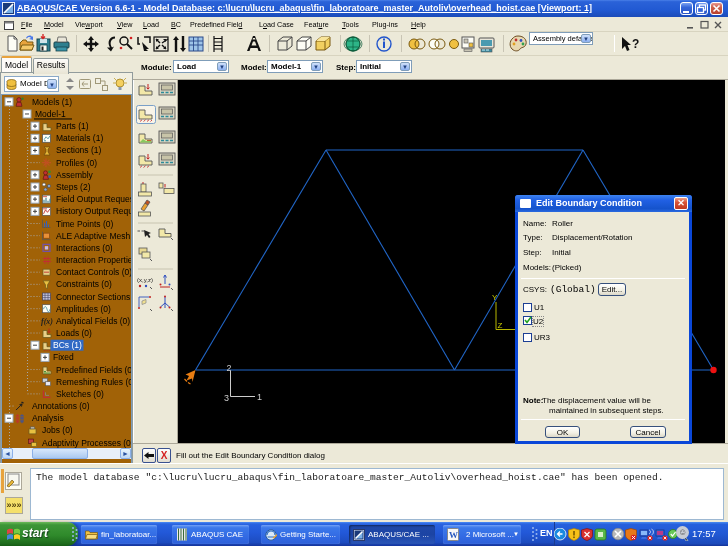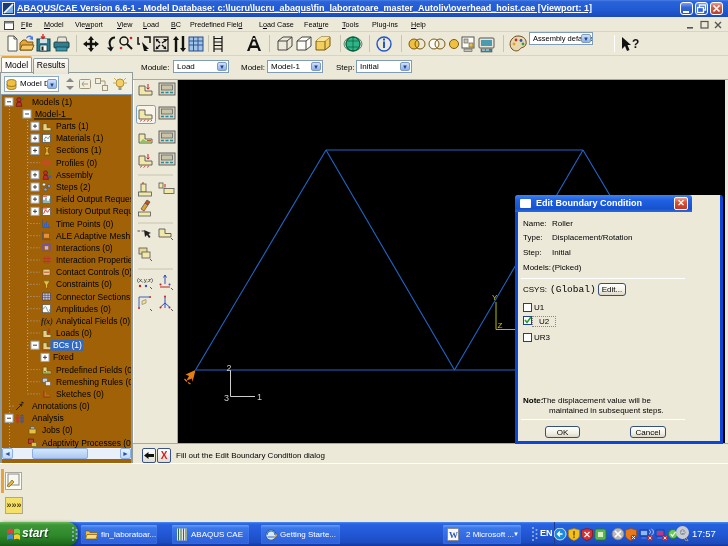--- a/index.html
+++ b/index.html
@@ -17,39 +17,39 @@
   .wbtn.red  { background:linear-gradient(180deg,#e89890,#cf6049 40%,#b8402e); }
   
   #menubar { left:0; top:17px; width:728px; height:15px; background:#ece9d8;
     border-bottom:1px solid #d8d4c0; font-size:7.2px; color:#000; }
   .menuitem { top:3px; }
   
   #toolbar1 { left:0; top:32px; width:728px; height:24px; background:#ece9d8;
     border-bottom:1px solid #d8d4c0; }
   .tsep { top:3px; width:1px; height:17px; background:#c8c4b0; border-right:1px solid #fff; }
   #modulebar { left:0; top:56px; width:728px; height:24px; background:#ece9d8;
-    border-bottom:1px solid #aca899; font-size:8px; }
+    border-bottom:1px solid #aca899; font-size:8px;font-weight:bold; }
   .combo { background:#fff; border:1px solid #7f9db9; height:13px; font-size:8px;
     line-height:11px; padding-left:3px; white-space:nowrap; overflow:hidden; }
   .cbtn { position:absolute; right:1px; top:1px; width:10px; height:9px;
     background:linear-gradient(180deg,#cfe0fa,#8cb0f0); border:1px solid #7f9db9;
     border-radius:2px; color:#204080; font-size:6px; line-height:9px; text-align:center; }
   
   #lpanel { left:0; top:56px; width:133px; height:407px; background:#ece9d8; }
   .tab { height:16px; font-size:8.5px; text-align:center; border:1px solid #919b9c;
     border-bottom:none; border-radius:2px 2px 0 0; }
   #treebox { left:1px; top:38px; width:131px; height:426px; background:#a16207;
     border:1px solid #7f9db9; overflow:hidden; }
   
   #toolbox { left:133px; top:80px; width:45px; height:364px; background:#ece9d8;
     border-left:1px solid #fff; border-right:1px solid #aca899; }
   
   #viewport { left:178px; top:80px; width:547px; height:363px; background:#000; }
   
-  #dialog { left:515px; top:195px; width:208px; height:249px;
+  #dialog { left:515px; top:195px; width:177px; height:249px;
     background:#ece9d8; border:3px solid #0a47d8; border-top:none; border-radius:3px 3px 0 0; }
   #dtitle { left:-3px; top:0px; width:177px; height:17px; border-radius:3px 3px 0 0;
     background:linear-gradient(180deg,#3d83f0 0%,#2160e4 30%,#1553cc 80%,#2a6ae0 100%);
     color:#fff; font-weight:bold; font-size:9px; }
   .dlabel { position:absolute; font-size:8px; color:#000; }
   .xpbtn { position:absolute; background:linear-gradient(180deg,#ffffff,#f2f0e4 60%,#dcd8c8);
     border:1px solid #36507c; border-radius:3px; font-size:8px; text-align:center; color:#000; }
   .cb { position:absolute; width:9px; height:9px; background:#fff; border:1px solid #1c3f94; }
   
   #promptrow { left:133px; top:443px; width:595px; height:20px; background:#ece9d8;
@@ -626,20 +626,21 @@
 </div>
 <div class="abs" id="msgarea">
   <div class="abs" style="left:1px;top:5px;width:3px;height:24px;background:#e8a33d"></div>
   <div class="abs" style="left:5px;top:8px;width:17px;height:18px;border:1px solid #aca899;background:#fdfdf5">
     <svg width="14" height="15">
         <rect x="2" y="1" width="11" height="11" fill="#f8f8f0" stroke="#888"></rect>
         <path d="M1 13 L6 7 L8 9 L3 14 Z" fill="#e8b838" stroke="#7a5a10" stroke-width="0.7"></path>
       </svg>
   </div>
   <div class="abs" style="left:5px;top:33px;width:18px;height:17px;border:1px solid #aca899;background:#f5e06a;color:#504010;font-weight:bold;font-size:9px;text-align:center;line-height:15px">»»»</div>
+  <div class="abs" id="msgbox">The model database "c:\lucru\lucru_abaqus\fin_laboratoare_master_Autoliv\overhead_hoist.cae" has been opened.</div>
 </div>
 <div class="abs" id="taskbar">
   <div class="abs" style="left:0;top:0;width:78px;height:24px;border-radius:0 11px 11px 0;background:linear-gradient(180deg,#6aba58 0%,#3d9637 12%,#2f8a2b 55%,#1e6b1c 90%,#155c14 100%);box-shadow:2px 0 3px rgba(0,0,0,.3)">
     <svg class="abs" style="left:6px;top:5px" width="15" height="14">
         <g>
           <path d="M1 3 C3 1.5, 6 1.5, 7 2.5 L7 7 C6 6, 3 6, 1 7.5 Z" fill="#d44"></path>
           <path d="M8 2.5 C9.5 1.5, 12.5 1.5, 14 3 L14 7.5 C12.5 6, 9.5 6, 8 7 Z" fill="#7c4"></path>
           <path d="M1 8.5 C3 7, 6 7, 7 8 L7 12.5 C6 11.5, 3 11.5, 1 13 Z" fill="#48d"></path>
           <path d="M8 8 C9.5 7, 12.5 7, 14 8.5 L14 13 C12.5 11.5, 9.5 11.5, 8 12.5 Z" fill="#fc2"></path>
         </g>
@@ -671,20 +672,29 @@
       </svg>
     <span style="margin-left:19px">ABAQUS CAE</span>
   </div>
   <div class="abs tkbtn" style="left:261px;width:79px">
     <svg class="abs" style="left:4px;top:4px" width="12" height="12">
         <circle cx="6" cy="6" r="5.2" fill="#d8e8f8" stroke="#2a5a9a" stroke-width="1"></circle>
         <path d="M2 6 A4 4 0 0 1 10 6 M2.5 8 H9.5" stroke="#2a6ac0" fill="none" stroke-width="1.2"></path>
         <path d="M8 9 C10 8, 11.5 7, 11.8 5.5" stroke="#e8a030" fill="none" stroke-width="1.3"></path>
       </svg>
     <span style="margin-left:19px">Getting Starte...</span>
+  </div>
+  <div class="abs tkbtn" style="left:349px;width:86px;background:linear-gradient(180deg,#1f48a8 0%,#1c44a4 50%,#2a55b8 100%);box-shadow:inset 1px 1px 2px rgba(0,0,0,.45)">
+    <svg class="abs" style="left:4px;top:4px" width="12" height="12">
+        <rect x="0.5" y="0.5" width="11" height="11" fill="#e8eef8" stroke="#2a3a6a"></rect>
+        <rect x="1.5" y="1.5" width="9" height="9" fill="#1a3a7a"></rect>
+        <polygon points="2.5,9.5 9.5,2.5 9.5,9.5" fill="#7ab0e8"></polygon>
+        <line x1="2.5" y1="9.5" x2="9.5" y2="2.5" stroke="#fff" stroke-width="1.4"></line>
+      </svg>
+    <span style="margin-left:19px">ABAQUS/CAE ...</span>
   </div>
   <div class="abs tkbtn" style="left:443px;width:78px">
     <svg class="abs" style="left:4px;top:3px" width="12" height="13">
         <rect x="0.5" y="0.5" width="11" height="12" rx="1" fill="#f8f8f8" stroke="#888"></rect>
         <text x="2" y="10" font-size="9" font-weight="bold" fill="#2a5ac0" font-family="Liberation Serif">W</text>
       </svg>
     <span style="margin-left:23px">2 Microsoft ...</span>
     <span class="abs" style="right:2px;top:0;font-size:6px">▼</span>
   </div>
   <svg class="abs" style="left:531px;top:4px" width="8" height="16">
@@ -753,21 +763,21 @@
   <span class="dlabel" style="left:5px;top:90px">CSYS:</span>
   <span class="dlabel" style="left:32px;top:89px;font-family:'Liberation Mono',monospace;font-size:9.5px">(Global)</span>
   <div class="xpbtn" style="left:80px;top:88px;width:28px;height:13px;line-height:12px">Edit...</div>
   <div class="cb" style="left:4.5px;top:107.5px"></div>
     <span class="dlabel" style="left:16px;top:108px">U1</span>
   <div class="cb" style="left:4.5px;top:120.5px">
       <svg style="position:absolute;left:0;top:-1px" width="8" height="9">
         <path d="M1 4 L3 6.5 L7 1" stroke="#21a121" stroke-width="1.6" fill="none"></path>
       </svg>
     </div>
-  <span class="dlabel" style="left:16px;top:121px;border:1px dotted #888;padding:0 6px;margin-left:-2px">U2</span>
+  <span class="dlabel" style="left:16px;top:121px;border:1px dotted #888;padding:0 0;margin-left:-2px">U2</span>
   <div class="cb" style="left:4.5px;top:137.5px"></div>
     <span class="dlabel" style="left:16px;top:138px">UR3</span>
   <span class="dlabel" style="left:5px;top:201px;font-weight:bold">Note:</span>
   <span class="dlabel" style="left:24px;top:201px">The displacement value will be</span>
   <span class="dlabel" style="left:31px;top:210.5px">maintained in subsequent steps.</span>
   <div class="abs" style="left:3px;top:223.5px;width:164px;height:1px;background:#aca899;border-bottom:1px solid #fff"></div>
   <div class="xpbtn" style="left:27px;top:230.5px;width:35px;height:12px;line-height:11px">OK</div>
   <div class="xpbtn" style="left:112px;top:230.5px;width:36px;height:12px;line-height:11px">Cancel</div>
 </div>
 

